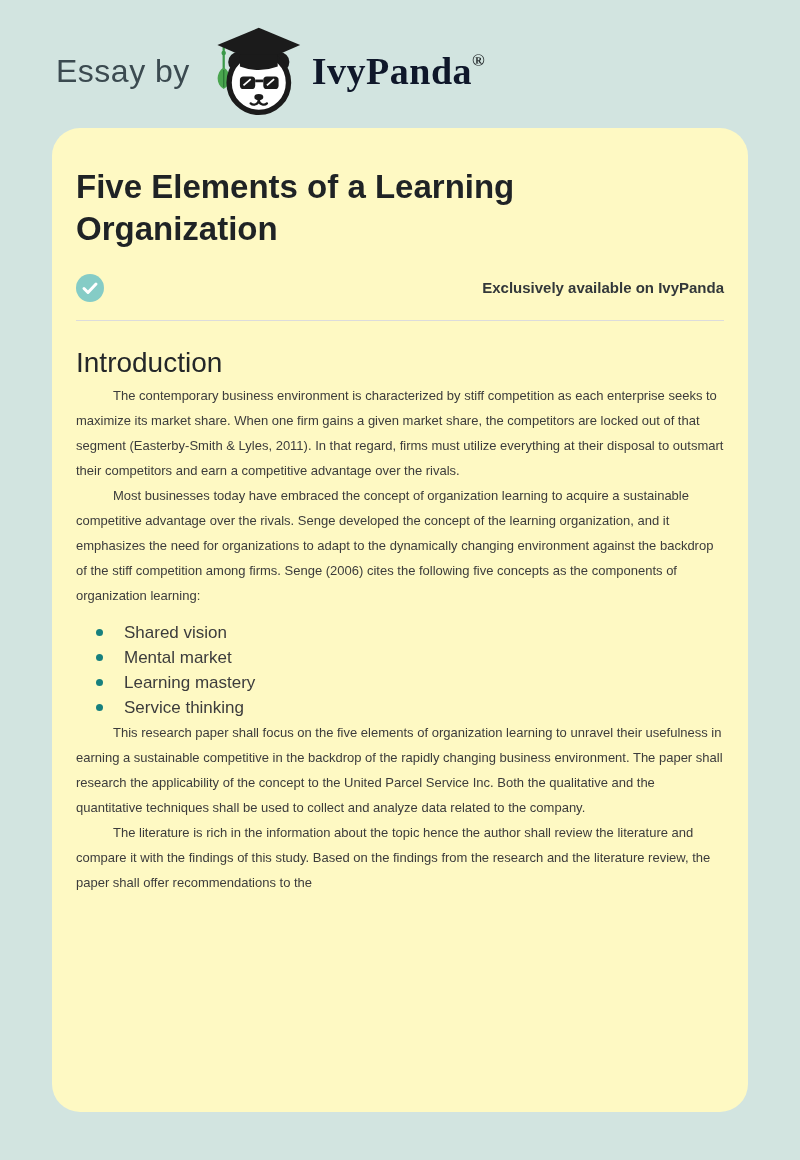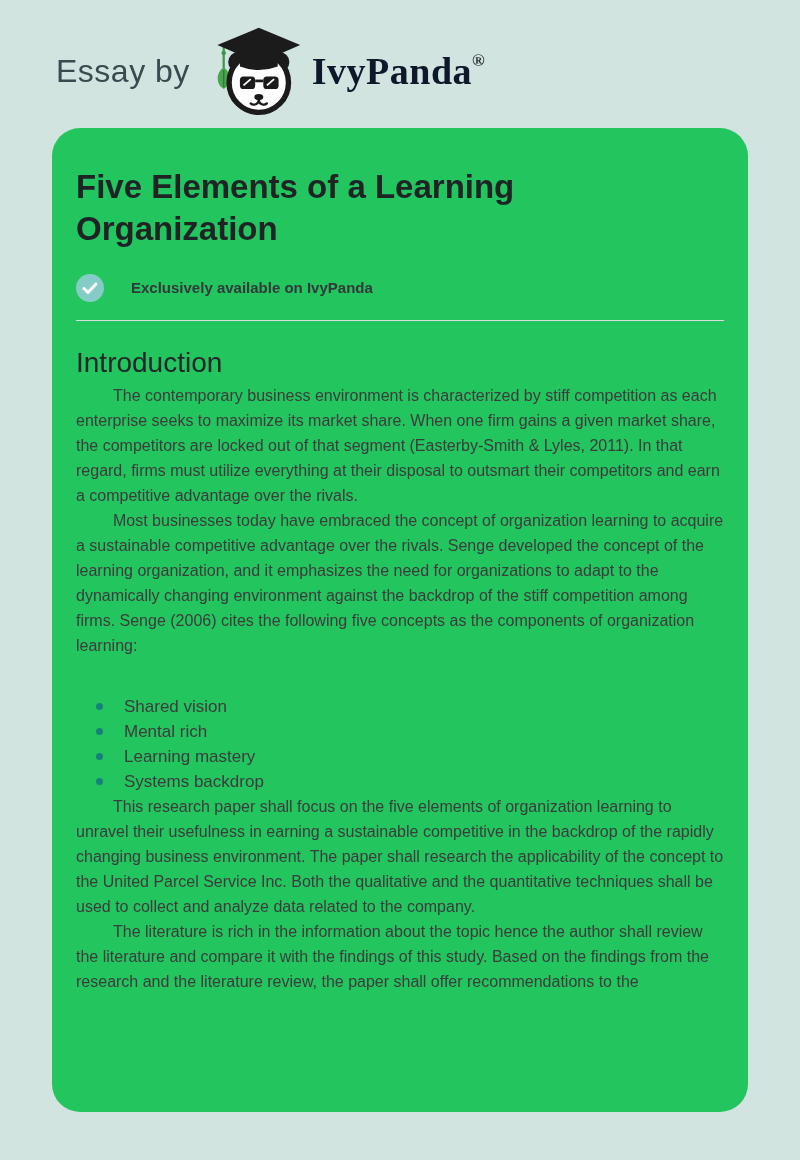--- a/index.html
+++ b/index.html
@@ -37,65 +37,66 @@
     font-weight: 700;
     font-size: 17px;
     color: #22272a;
     vertical-align: 18px;
   }
   
   .card {
     margin: 0 52px;
     width: 696px;
     height: 984px;
-    background: #22c55e;
+    background: #fef9c3;
     border-radius: 28px;
     padding: 38px 24px 50px 24px;
     overflow: hidden;
   }
   .article-title {
     font-size: 33px;
     line-height: 1.27;
     font-weight: 700;
     color: #1f2325;
     max-width: 620px;
     margin-bottom: 24px;
   }
   .badge-row {
     display: flex;
     align-items: center;
     gap: 27px;
     margin-bottom: 18px;
+    justify-content: space-between;
   }
   .badge-icon { width: 28px; height: 28px; flex: 0 0 auto; }
   .badge-label {
     font-size: 15px;
     font-weight: 700;
     color: #33383a;
   }
   .divider {
     border: none;
     border-top: 1px solid #dcdcdc;
     margin-bottom: 26px;
   }
   .section-heading {
     font-size: 28px;
     font-weight: 400;
     color: #242729;
     margin-bottom: 4px;
   }
   .body-paragraph {
-    font-size: 16px;
+    font-size: 13px;
     line-height: 25px;
     color: #3c3c3c;
     text-indent: 37px;
   }
   .bullet-list {
     list-style: none;
-    margin-top: 36px;
+    margin-top: 12px;
   }
   .bullet-list li {
     position: relative;
     padding-left: 48px;
     font-size: 17px;
     line-height: 25px;
     color: #3c3c3c;
   }
   .bullet-dot {
     position: absolute;
@@ -160,21 +161,21 @@
   <hr class="divider">
 
   <h2 class="section-heading">Introduction</h2>
 
   <p class="body-paragraph">The contemporary business environment is characterized by stiff competition as each enterprise seeks to maximize its market share. When one firm gains a given market share, the competitors are locked out of that segment (Easterby-Smith &amp; Lyles, 2011). In that regard, firms must utilize everything at their disposal to outsmart their competitors and earn a competitive advantage over the rivals.</p>
 
   <p class="body-paragraph">Most businesses today have embraced the concept of organization learning to acquire a sustainable competitive advantage over the rivals. Senge developed the concept of the learning organization, and it emphasizes the need for organizations to adapt to the dynamically changing environment against the backdrop of the stiff competition among firms. Senge (2006) cites the following five concepts as the components of organization learning:</p>
 
   <ul class="bullet-list">
     <li><span class="bullet-dot"></span><span>Shared vision</span></li>
-    <li><span class="bullet-dot"></span><span>Mental rich</span></li>
+    <li><span class="bullet-dot"></span><span>Mental market</span></li>
     <li><span class="bullet-dot"></span><span>Learning mastery</span></li>
-    <li><span class="bullet-dot"></span><span>Systems backdrop</span></li>
+    <li><span class="bullet-dot"></span><span>Service thinking</span></li>
   </ul>
 
   <p class="body-paragraph">This research paper shall focus on the five elements of organization learning to unravel their usefulness in earning a sustainable competitive in the backdrop of the rapidly changing business environment. The paper shall research the applicability of the concept to the United Parcel Service Inc. Both the qualitative and the quantitative techniques shall be used to collect and analyze data related to the company.</p>
 
   <p class="body-paragraph">The literature is rich in the information about the topic hence the author shall review the literature and compare it with the findings of this study. Based on the findings from the research and the literature review, the paper shall offer recommendations to the</p>
 </main>
 
 </body></html>

